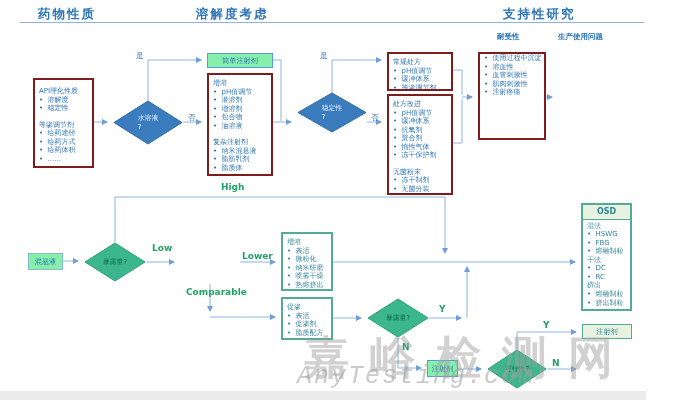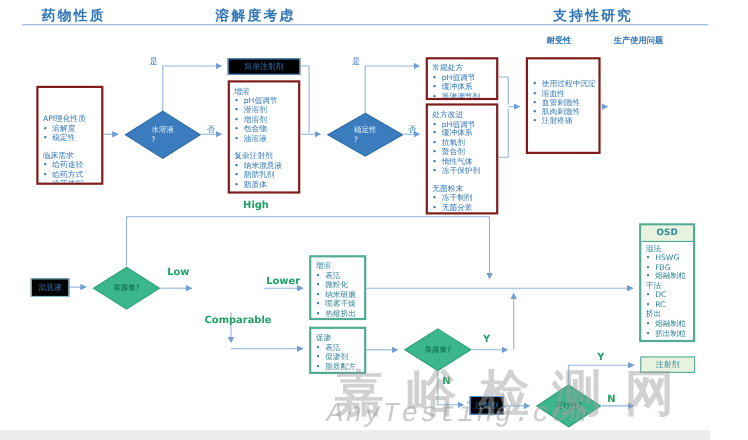--- a/index.html
+++ b/index.html
@@ -6,22 +6,22 @@
 html,body{background:#fff}
 body{font-family:"DejaVu Sans","Liberation Sans",sans-serif}
 #canvas{position:relative;width:646px;height:400px;background:#fff;overflow:hidden}
 .hdr{position:absolute;color:#2e75b6;font-weight:bold;font-size:12.5px;letter-spacing:2px;white-space:nowrap}
 .hline{position:absolute;height:1px;background:#8db4dd}
 .subhdr{position:absolute;color:#2e75b6;font-weight:bold;font-size:7.5px;white-space:nowrap}
 .bx{position:absolute;background:#fff;border:2px solid #7f1d1d;color:#2e75b6;font-size:7px;line-height:1.22;padding:4px 2px 2px 4px;overflow:hidden}
 .bx .ln{white-space:pre-wrap;padding-left:10px;text-indent:-10px}
 .bx .ln:empty{height:8px}
 .teal{border-color:#54ab94;color:#31859b}
-.padtop{padding-top:18px}
-.cbox{position:absolute;background:#000000;border:1px solid #5b9bd5;color:#2e75b6;display:flex;align-items:center;justify-content:center;font-size:7.2px;white-space:nowrap}
+.padtop{padding-top:0}
+.cbox{position:absolute;background:#86efac;border:1px solid #5b9bd5;color:#2e75b6;display:flex;align-items:center;justify-content:center;font-size:7.2px;white-space:nowrap}
 .ltblue{border-color:#86bccd}
 .greenfill{background:#e7f3df;border-color:#54ab94;color:#31859b}
 .osd-head{margin:-4px -2px 2px -4px;background:#e7f3df;border-bottom:1px solid #54ab94;text-align:center;font-weight:bold;color:#31859b;font-size:8px;padding:2px 0}
 .diamond{position:absolute}
 .diamond svg{position:absolute;left:0;top:0}
 .dtext{position:absolute;inset:0;display:flex;align-items:center;justify-content:center;text-align:left;font-size:6.8px;line-height:1.25;white-space:pre-line}
 .dblue .dtext{color:#eaf3fb}
 .dgreen .dtext{color:#0e6b51}
 .elabel{position:absolute;font-size:7.5px;color:#2e75b6;white-space:nowrap}
 .elabel.en{color:#21a366;font-weight:bold;font-size:9px}
@@ -71,26 +71,26 @@
       <path d="M333,318 H361" marker-end="url(#ar)"></path>
       <path d="M429,318 H461" marker-end="url(#ar)"></path>
       <path d="M467,318 V267" marker-end="url(#ar)"></path>
       <path d="M398,338 V368 H421" marker-end="url(#ar)"></path>
       <path d="M457,369 H481" marker-end="url(#ar)"></path>
       <path d="M517,349 V332 H576" marker-end="url(#ar)"></path>
       <path d="M547,369 H576" marker-end="url(#ar)"></path>
     </g>
   </svg>
 
-  <div class="bx" style="left:33px;top:78px;width:61px;height:90px;padding-top:24px">
+  <div class="bx" style="left:33px;top:78px;width:61px;height:90px;padding-top:7px">
       <div class="ln">API理化性质</div>
       <div class="ln">•  溶解度</div>
       <div class="ln">•  稳定性</div>
       <div class="ln"></div>
-      <div class="ln">临床需求</div>
+      <div class="ln">等渗调节剂</div>
       <div class="ln">•  给药途径</div>
       <div class="ln">•  给药方式</div>
       <div class="ln">•  给药体积</div>
       <div class="ln">•  ......</div>
     </div>
 
   <div class="cbox" style="left:207px;top:53px;width:66px;height:15px">
     <span>简单注射剂</span>
   </div>
 
@@ -141,21 +141,21 @@
 
 
   <div class="diamond dblue" style="left:113px;top:100px;width:70px;height:45px">
     <svg width="70" height="45">
         <polygon points="35,1 69,22.5 35,44 1,22.5" fill="#3a7cbe" stroke="#2e6da4" stroke-width="1"></polygon>
       </svg>
     <div class="dtext">水溶液
 ?</div>
   </div>
 
-  <div class="diamond dblue" style="left:297px;top:102px;width:70px;height:41px">
+  <div class="diamond dblue" style="left:297px;top:92px;width:70px;height:41px">
     <svg width="70" height="41">
         <polygon points="35,1 69,20.5 35,40 1,20.5" fill="#3a7cbe" stroke="#2e6da4" stroke-width="1"></polygon>
       </svg>
     <div class="dtext">稳定性
 ?</div>
   </div>
 
   <div class="cbox ltblue" style="left:28px;top:253px;width:35px;height:17px">
     <span>混悬液</span>
   </div>

